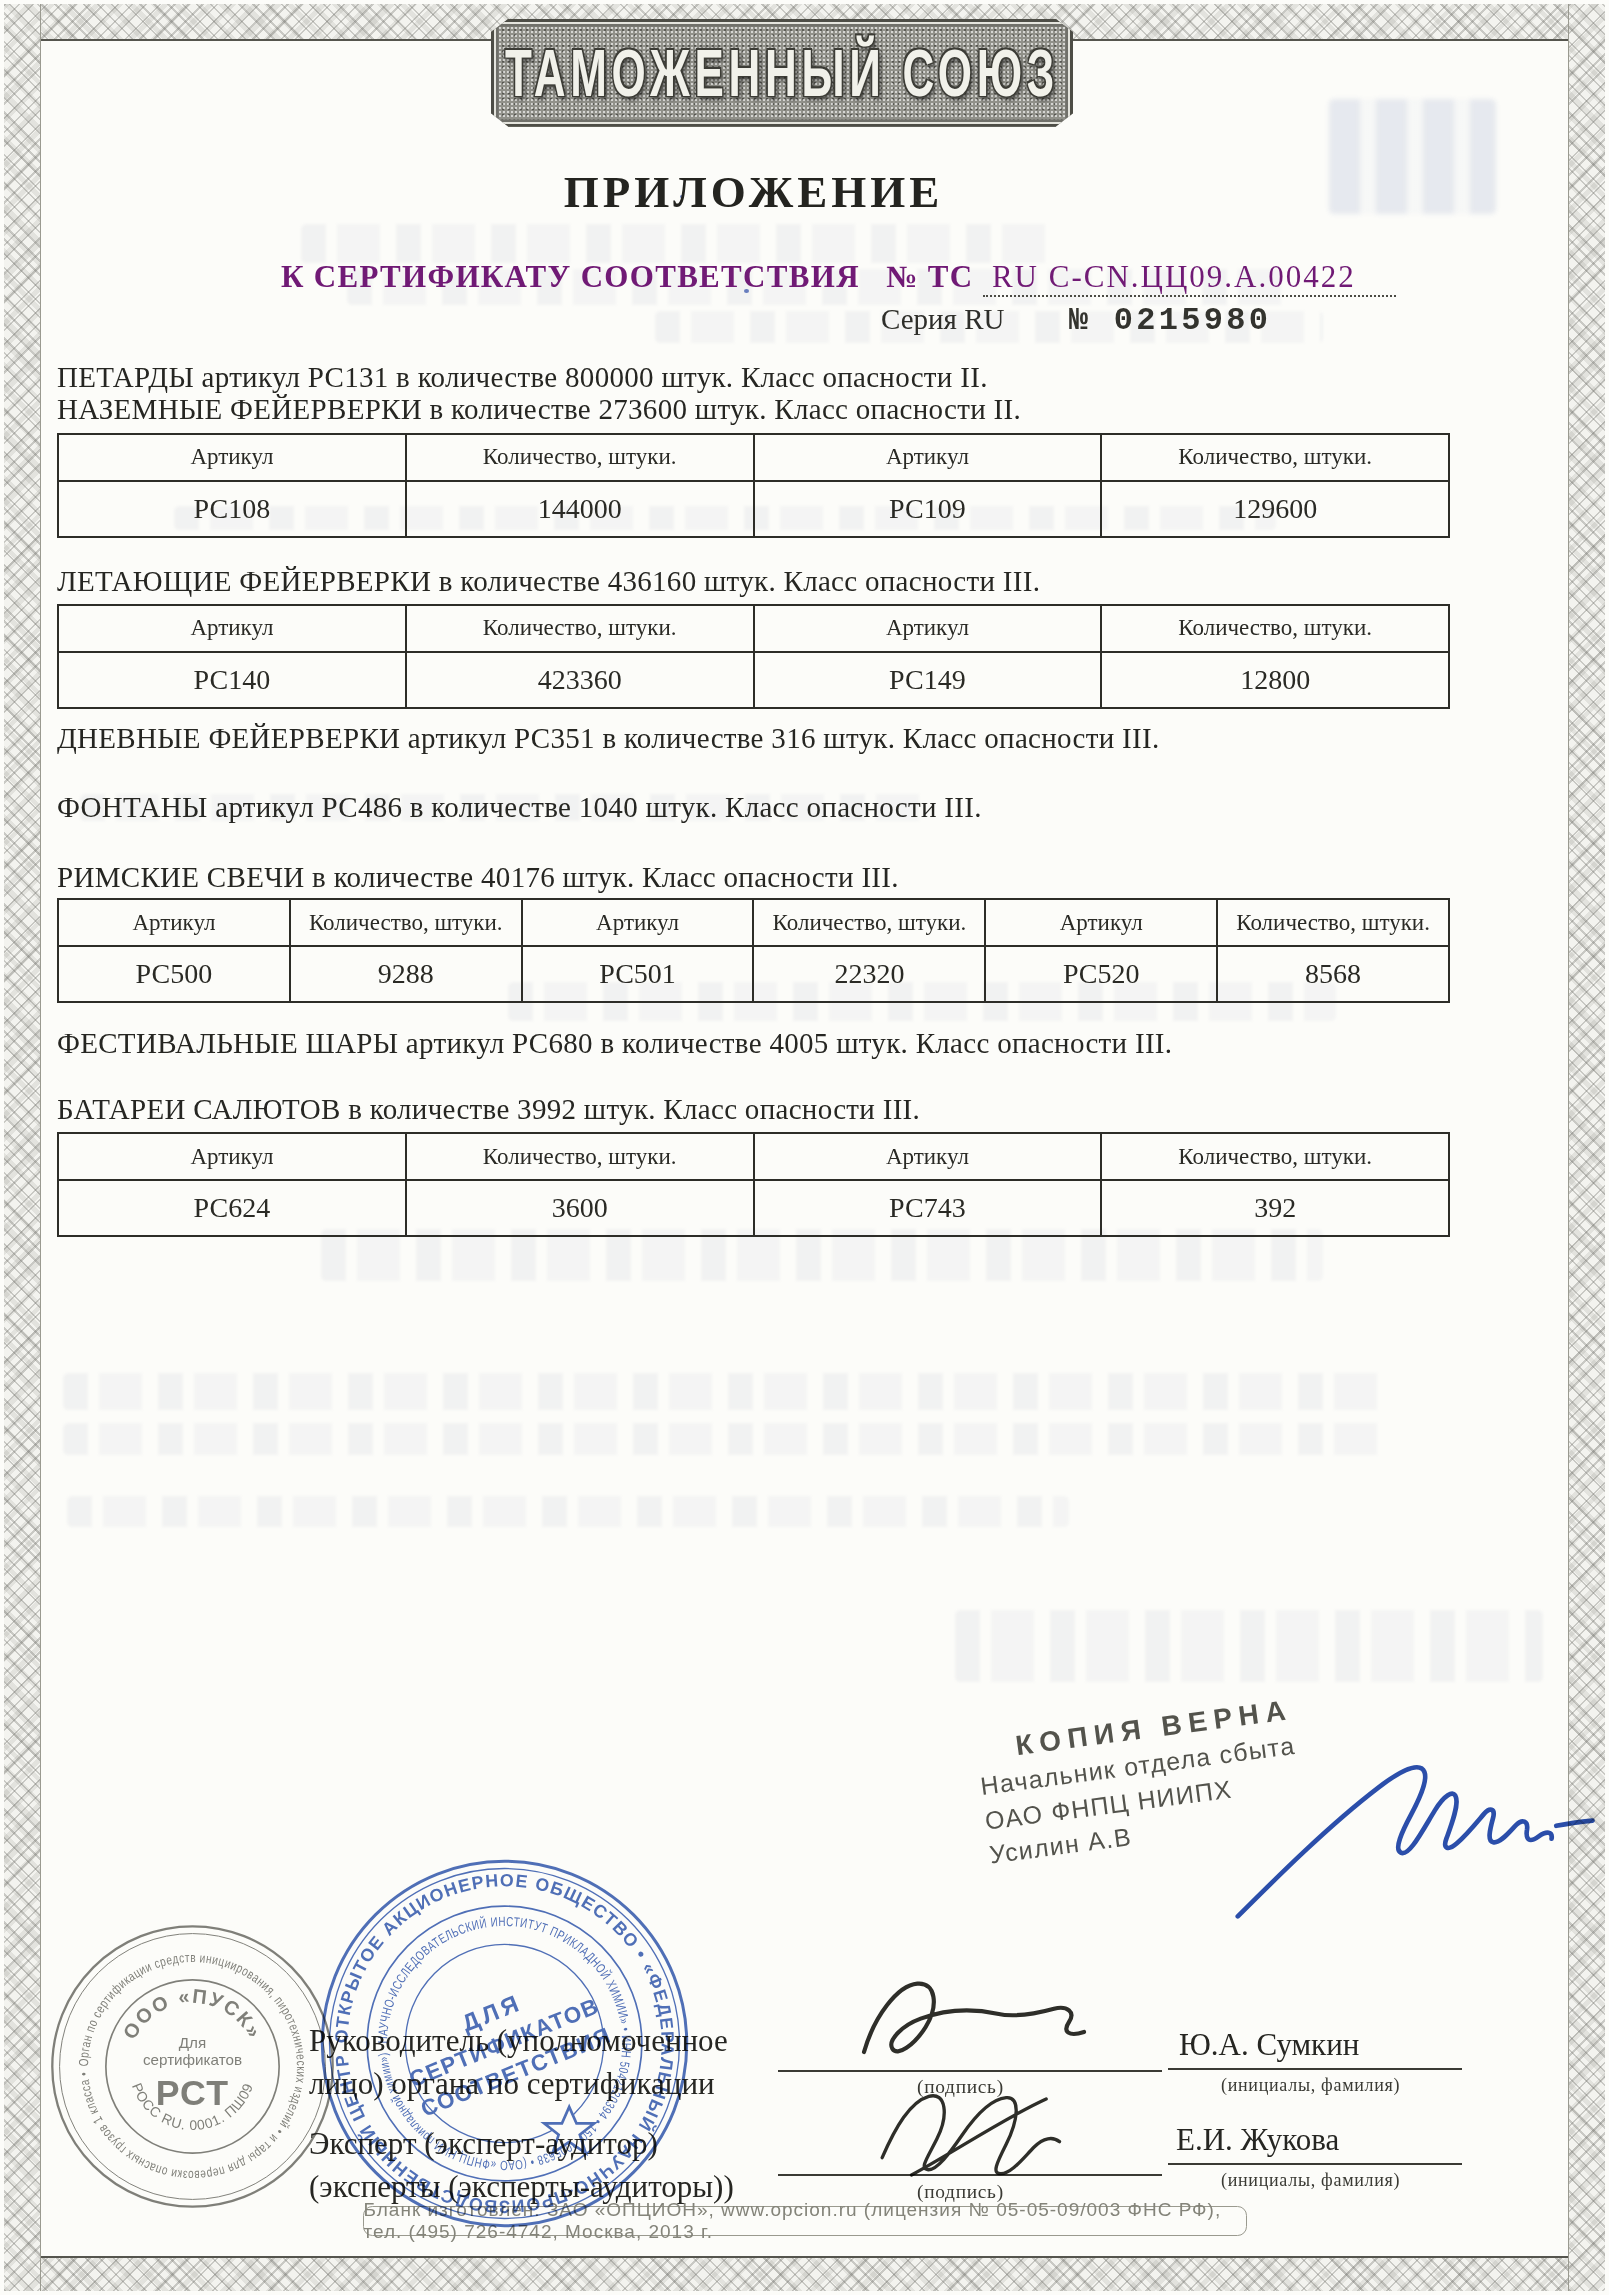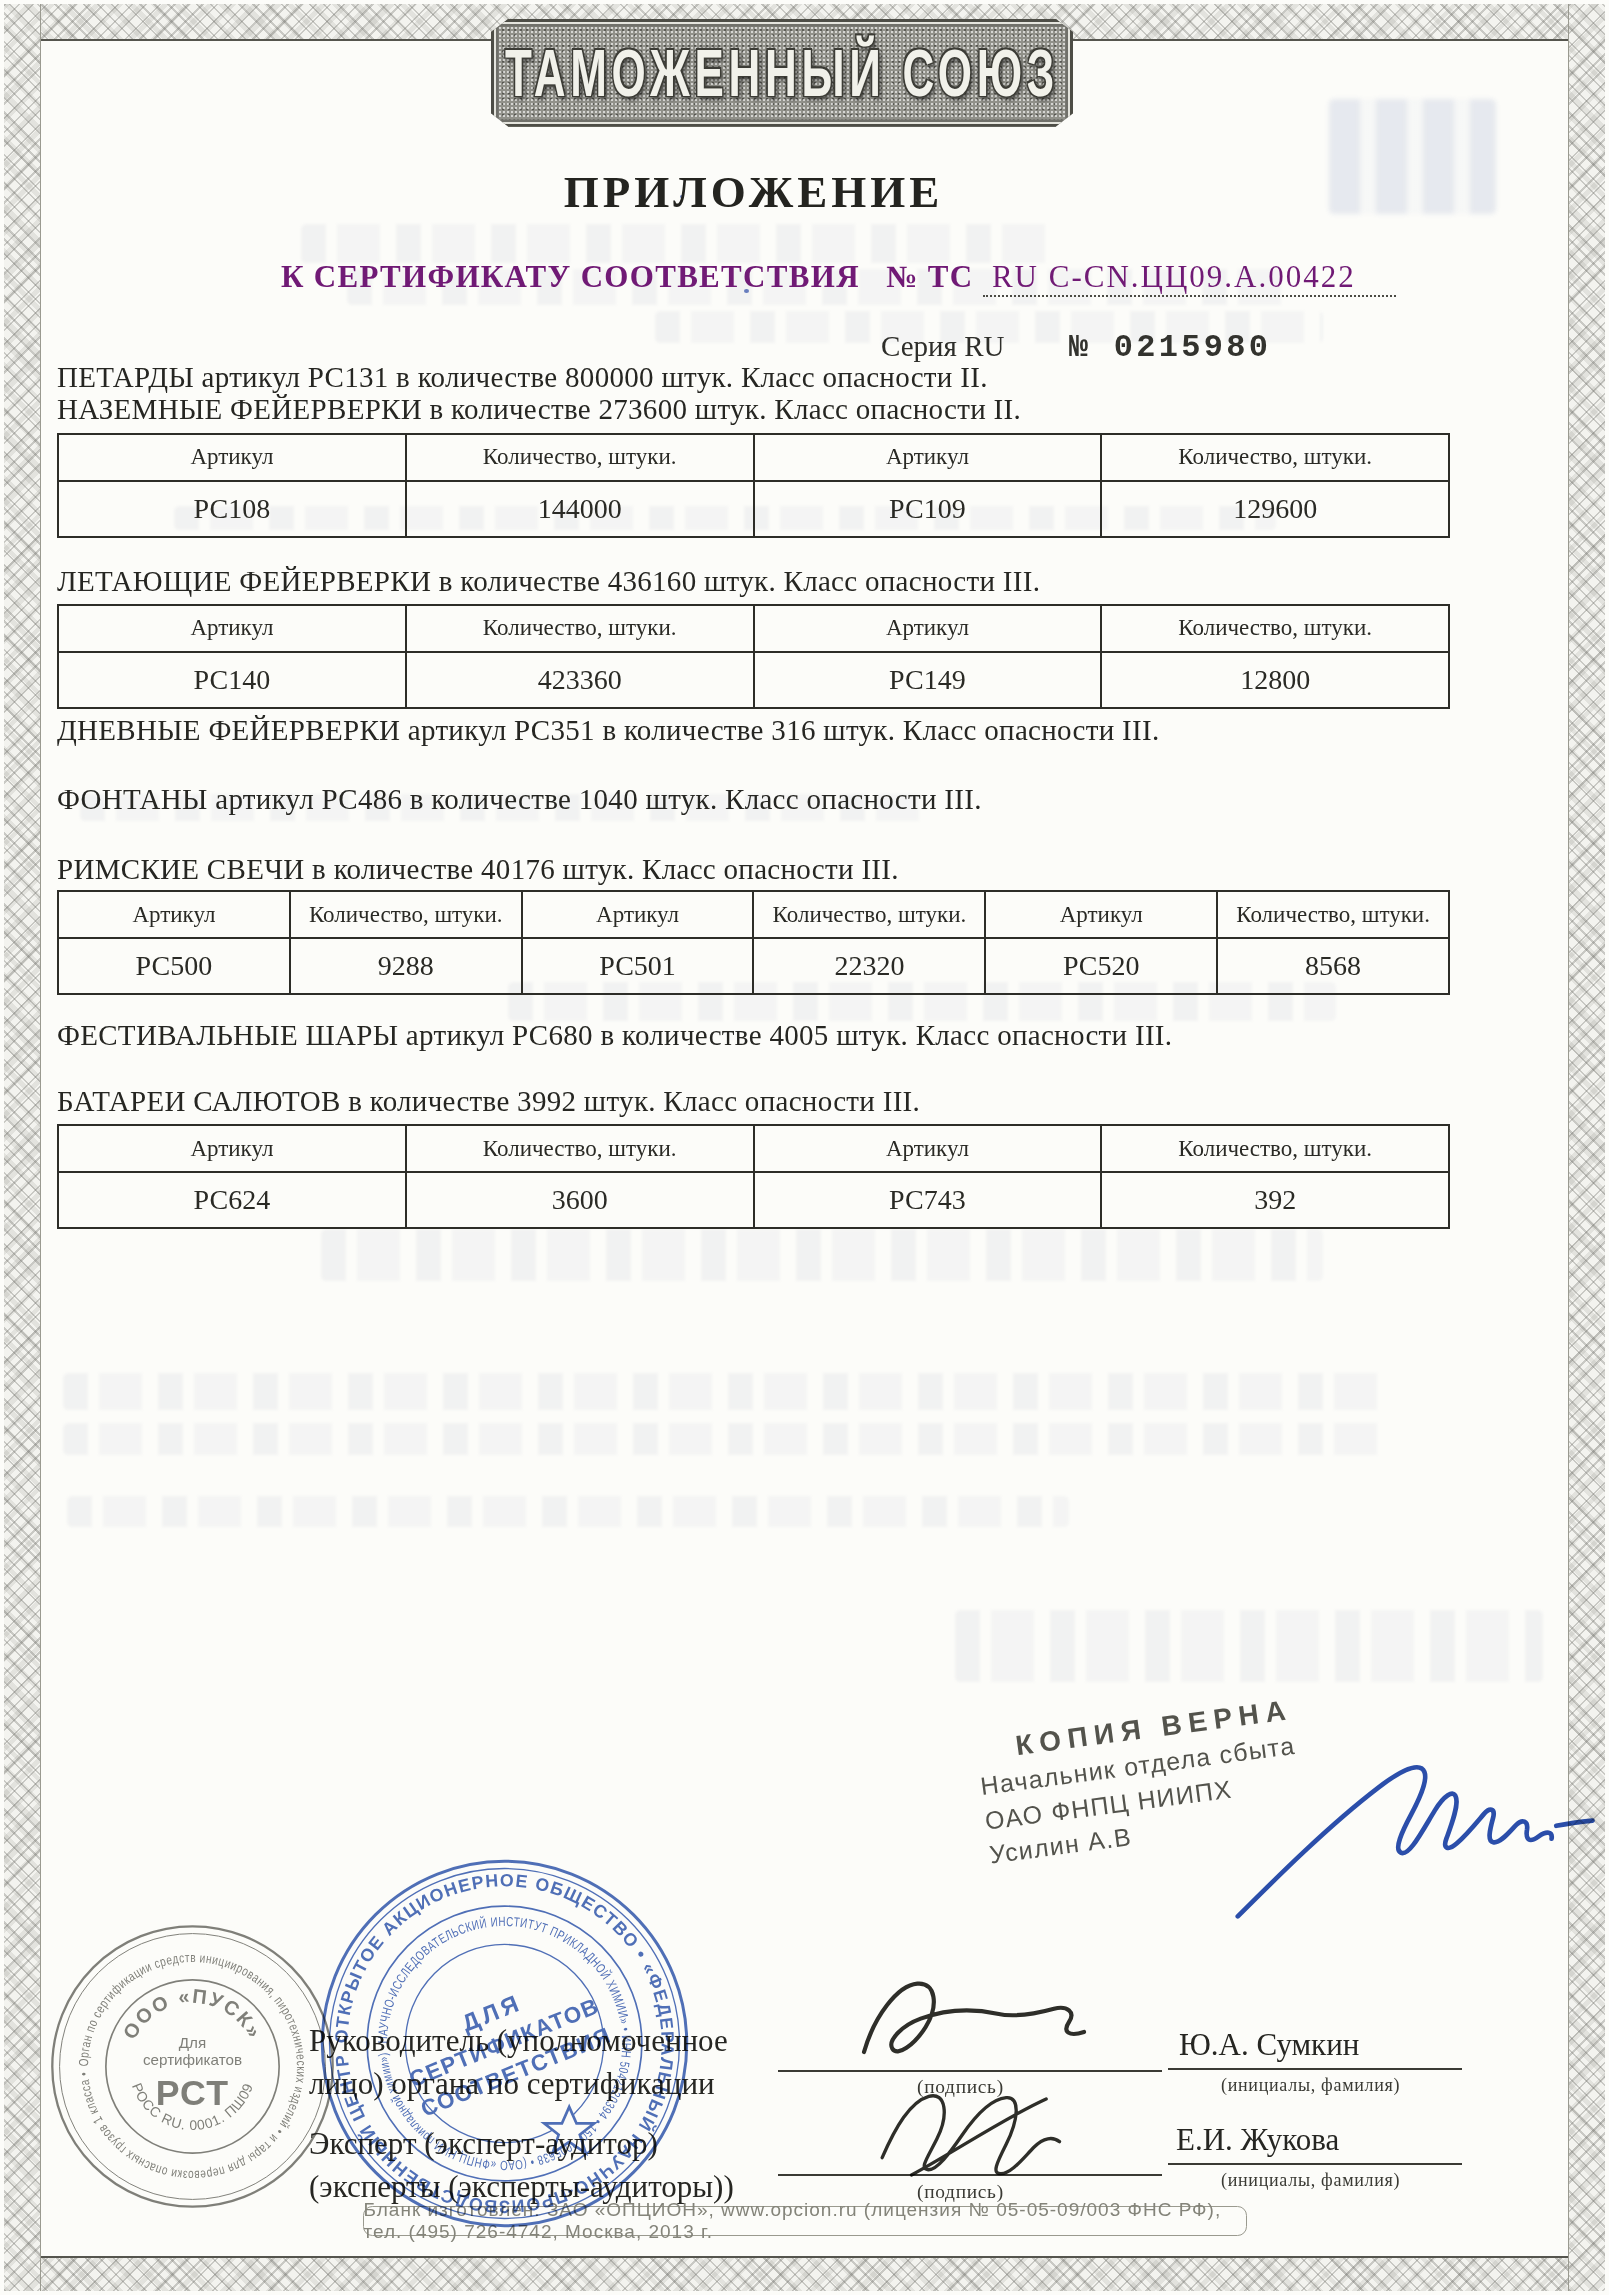--- a/index.html
+++ b/index.html
@@ -31,21 +31,21 @@
       letter-spacing:4.7px;white-space:nowrap;transform:scaleY(1.5);color:#f1f1ea;
       text-shadow:1.3px 1.3px 0 #3c3c36,-1.3px -1.3px 0 #3c3c36,1.3px -1.3px 0 #3c3c36,-1.3px 1.3px 0 #3c3c36,
                   0 0 4px rgba(30,30,26,.8),2.7px 2.7px 3.3px rgba(0,0,0,.45);}
   
   .title{position:absolute;left:57px;top:166px;width:1393px;text-align:center;
       font-size:45px;font-weight:bold;letter-spacing:4px;color:#242420;}
   .certline{position:absolute;left:281px;top:259px;font-size:31px;letter-spacing:1.3px;
       color:#701a75;white-space:nowrap;}
   .certline .lbl{font-weight:bold;}
   .certline .num{border-bottom:2.7px dotted #4b4b44;padding:0 40px 1.3px 9.4px;letter-spacing:2px;}
-  .seriesline{position:absolute;left:881px;top:302px;font-size:29px;color:#2e2e2a;white-space:nowrap;margin-top:27px;}
+  .seriesline{position:absolute;left:881px;top:302px;font-size:29px;color:#2e2e2a;white-space:nowrap;}
   .seriesline .snum{font-family:"Liberation Mono",monospace;font-weight:bold;font-size:32px;
       letter-spacing:3.3px;margin-left:57px;color:#33332e;}
   
   #content{position:absolute;left:57px;top:361px;width:1393px;}
   .sec{font-size:29px;letter-spacing:0.3px;line-height:1.12;color:#262622;white-space:nowrap;}
   table.tbl{width:100%;border-collapse:collapse;table-layout:fixed;}
   table.tbl td{border:2.7px solid #2d2d28;text-align:center;vertical-align:middle;color:#2a2a25;}
   table.tbl td.h{font-size:23px;height:43px;}
   table.tbl td.v{font-size:28px;height:52px;}
   
@@ -146,21 +146,21 @@
       </tr>
       <tr>
         <td class="v">РС140</td>
         <td class="v">423360</td>
         <td class="v">РС149</td>
         <td class="v">12800</td>
       </tr>
     </tbody>
       </table>
 
-    <div class="sec" style="margin-top:5px;">ДНЕВНЫЕ ФЕЙЕРВЕРКИ артикул РС351 в количестве 316 штук. Класс опасности III.</div>
+    <div class="sec" style="margin-top:13px;">ДНЕВНЫЕ ФЕЙЕРВЕРКИ артикул РС351 в количестве 316 штук. Класс опасности III.</div>
     <div class="sec" style="margin-top:37px;">ФОНТАНЫ артикул  РС486 в количестве 1040 штук. Класс опасности III.</div>
 
     <div class="sec" style="margin-top:37px;">РИМСКИЕ СВЕЧИ в количестве 40176 штук. Класс опасности III.</div>
     <table class="tbl" style="margin-top:5.3px;">
       <tbody>
           <tr>
         <td class="h">Артикул</td>
         <td class="h">Количество, штуки.</td>
         <td class="h">Артикул</td>
         <td class="h">Количество, штуки.</td>

